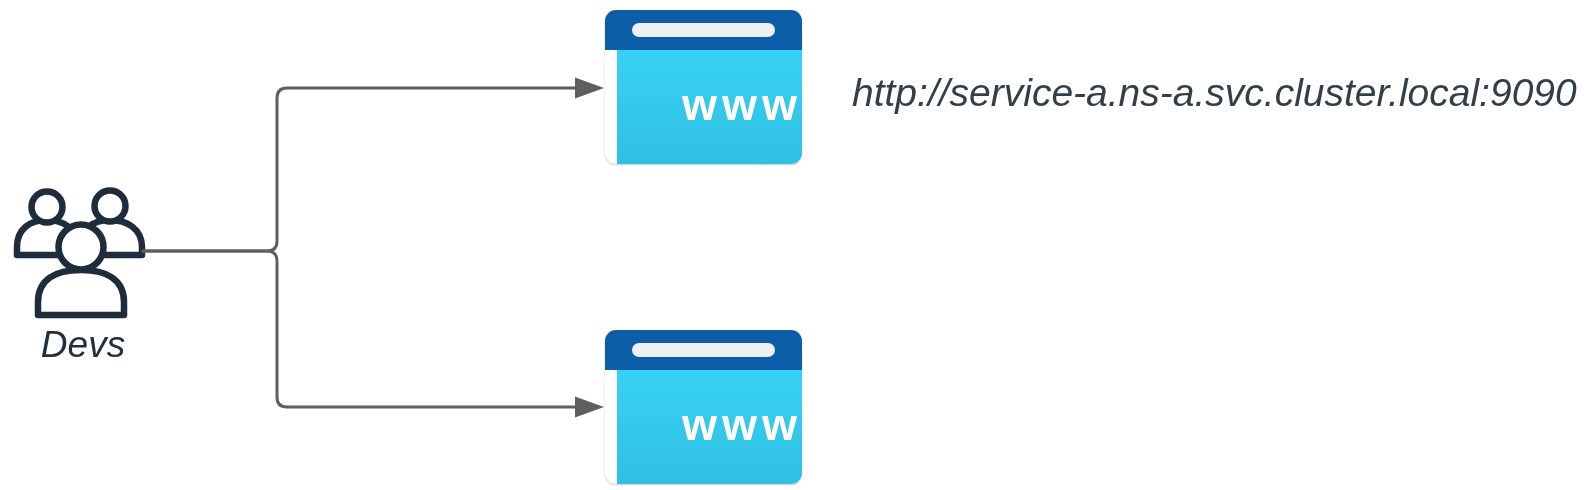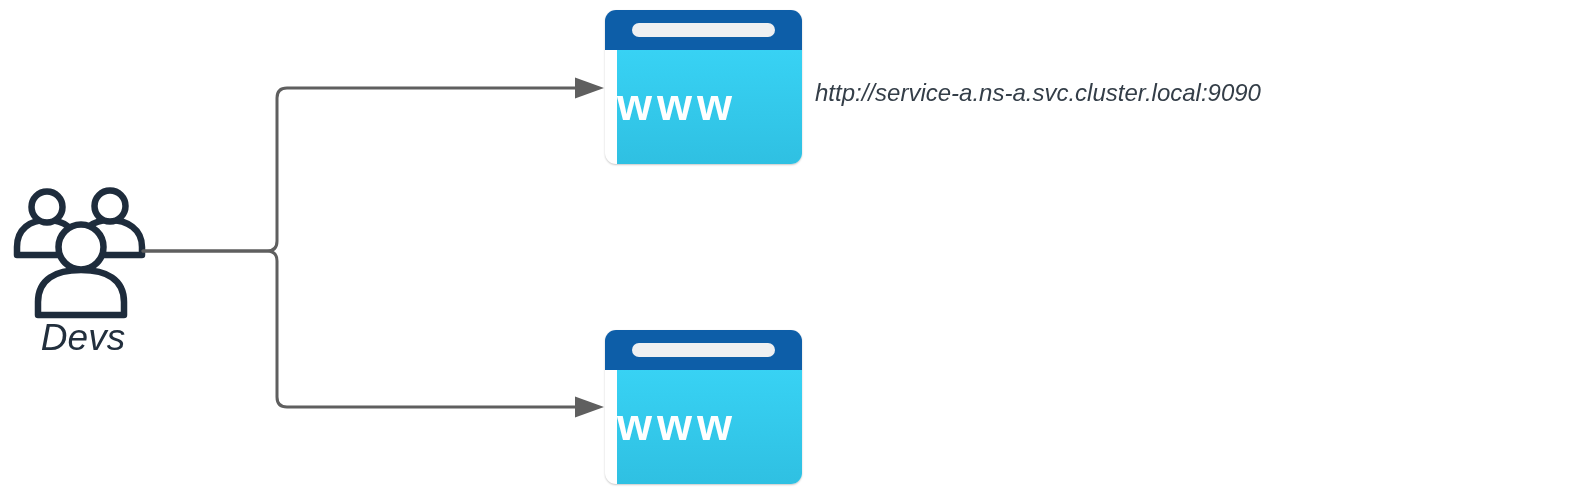--- a/index.html
+++ b/index.html
@@ -41,21 +41,21 @@
   .person-filled {
     fill: #ffffff;
     stroke: var(--actor-stroke, #1e2c3c);
     stroke-width: 6.5;
     stroke-linejoin: round;
     stroke-linecap: round;
   }
   .devs-label {
     position: absolute;
     left: 18px;
-    top: 317px;
+    top: 324px;
     width: 130px;
     text-align: center;
     font-size: 37px;
     font-style: italic;
     color: var(--label-text, #222f3d);
   }
   .browser-node {
     position: absolute;
     width: 197px;
     height: 154px;
@@ -82,35 +82,35 @@
     border-radius: 7px;
     background: var(--address-bar, #eef0f2);
   }
   .browser-body {
     flex: 1;
     background: linear-gradient(to bottom,
       var(--browser-body-top, #38d2f4),
       var(--browser-body-bottom, #2fc0e2));
     display: flex;
     align-items: center;
-    justify-content: flex-start;
+    justify-content: flex-end;
     margin-left: 12px;
   }
   .www-label {
     color: var(--www-text, #ffffff);
     font-size: 45px;
     font-weight: bold;
     letter-spacing: 5px;
     line-height: 1;
     transform: translateY(-3px);
   }
   .service-url {
     position: absolute;
-    left: 815px;
-    font-size: 24px;
+    left: 852px;
+    font-size: 39px;
     font-style: italic;
     white-space: nowrap;
     color: var(--url-text, #343e48);
     line-height: 44px;
   }
   .service-url.url-a { top: 71px; }
   .service-url.url-b { top: 385px; }
 </style>
 </head>
 <body>

